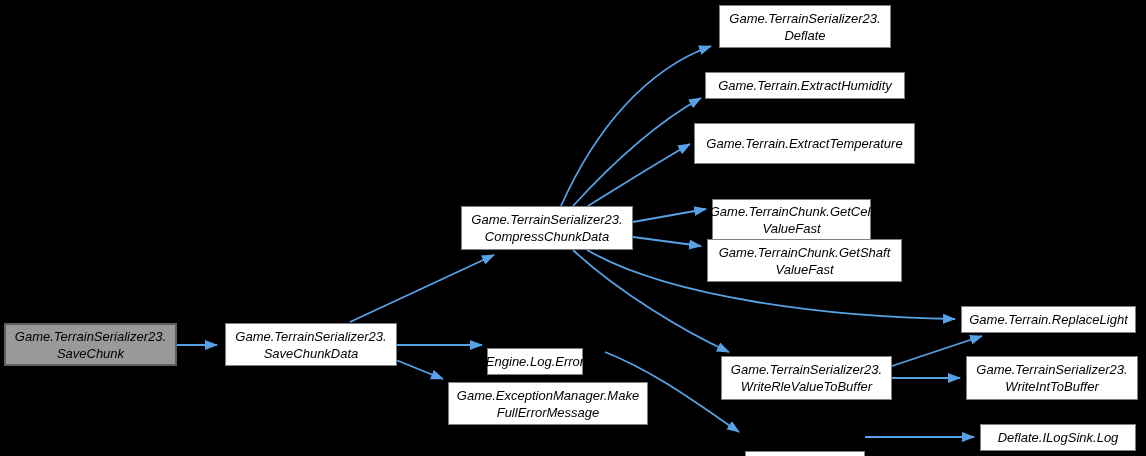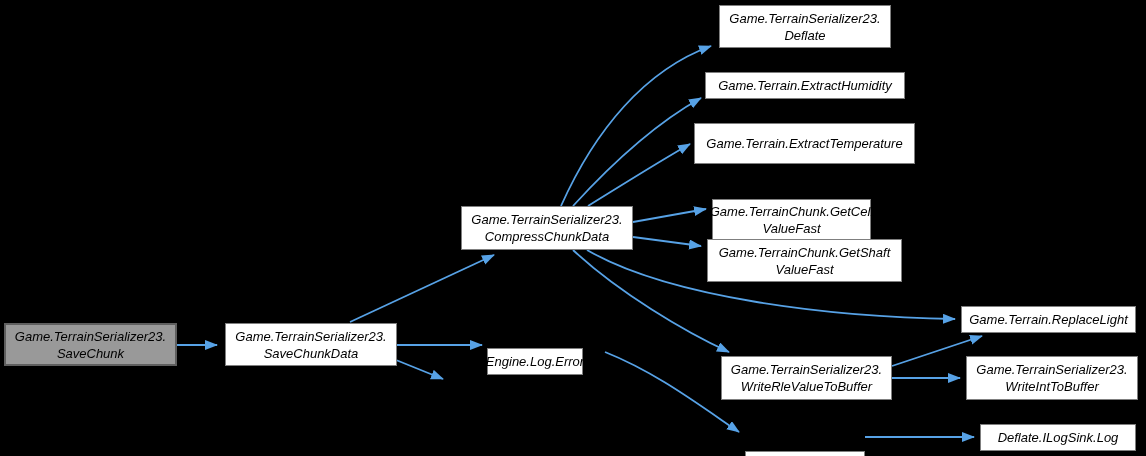--- a/index.html
+++ b/index.html
@@ -86,18 +86,20 @@
   <div class="node" style="left:961px;top:306px;width:175px;height:27px;">Game.Terrain.ReplaceLight</div>
 
   <div class="node" style="left:721px;top:356px;width:171px;height:44px;">Game.TerrainSerializer23.
 WriteRleValueToBuffer</div>
 
   <div class="node" style="left:966px;top:356px;width:172px;height:44px;">Game.TerrainSerializer23.
 WriteIntToBuffer</div>
 
   <div class="node" style="left:487px;top:348px;width:96px;height:27px;">Engine.Log.Error</div>
 
+  <div class="node" style="left:448px;top:382px;width:200px;height:43px;">Game.ExceptionManager.Make
+FullErrorMessage</div>
 
   <div class="node" style="left:745px;top:423px;width:120px;height:27px;margin-top:28px;">Engine.Log.Write</div>
 
   <div class="node" style="left:980px;top:424px;width:156px;height:27px;">Deflate.ILogSink.Log</div>
 
 </div>
 
 </body></html>

